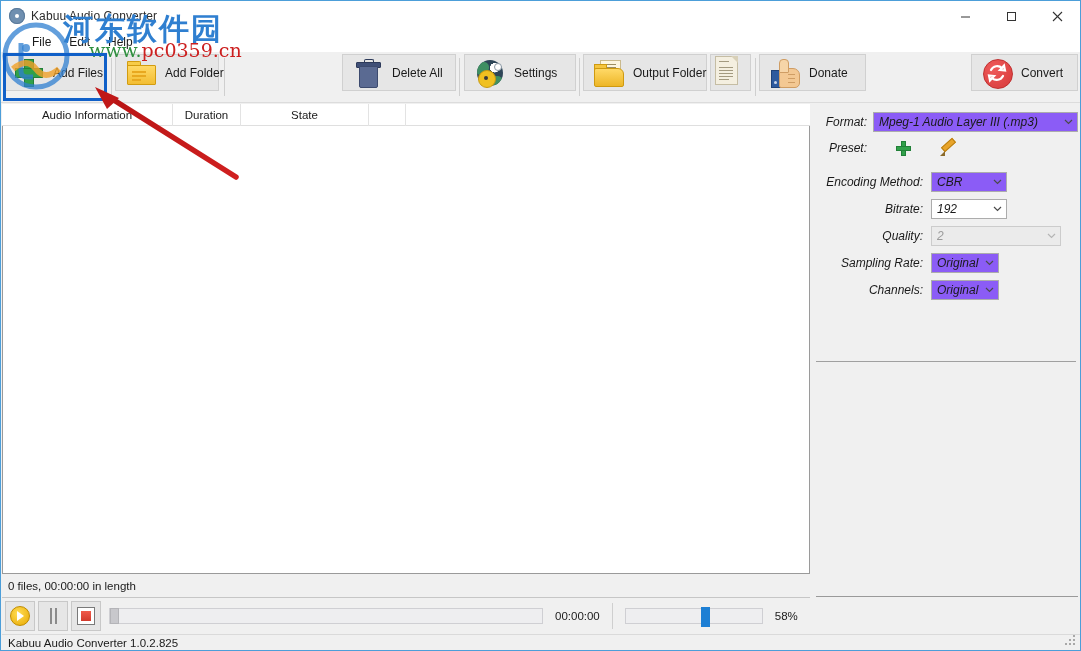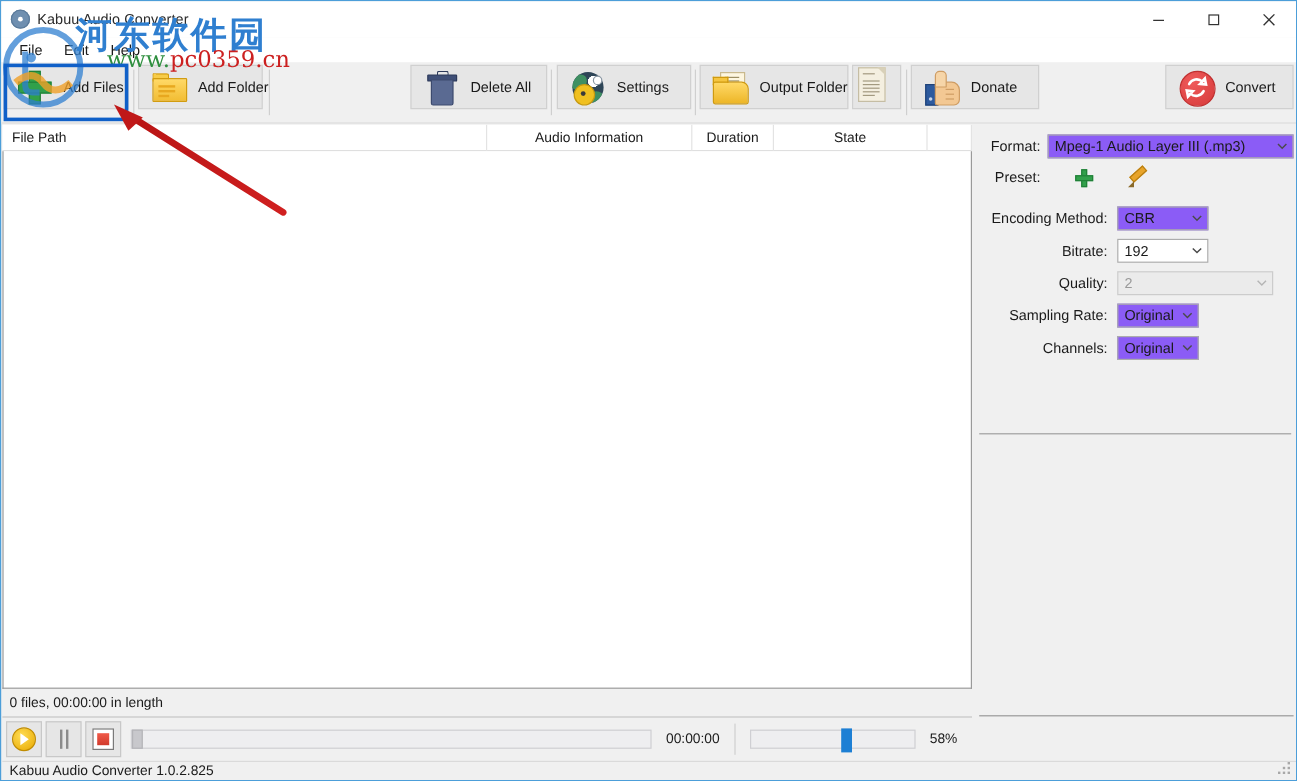--- a/index.html
+++ b/index.html
@@ -57,21 +57,21 @@
     color: #333;
   }
   .winbtn svg { display: block; }
 
   
   .menubar {
     position: absolute; top: 30px; left: 0;
     width: 1079px; height: 21px;
     background: #ffffff;
     display: flex; align-items: center;
-    padding-left: 6px; box-sizing: border-box;
+    padding-left: 22px; box-sizing: border-box;
   }
   .menuitem {
     font-size: 12px; color: #1a1a1a;
     padding: 2px 9px; line-height: 14px;
   }
 
   
   .toolbar {
     position: absolute; top: 51px; left: 0;
     width: 1079px; height: 51px;
@@ -357,21 +357,21 @@
     display: flex; align-items: center; padding-left: 6px;
   }
 
   
   .rightpanel {
     position: absolute; top: 103px; left: 812px;
     width: 267px; height: 530px;
     background: #f0f0f0;
   }
   .row {
-    position: absolute; display: flex; align-items: center;
+    position: absolute; display: flex; align-items: center; font-style: italic;
   }
   .lab {
     font-size: 12px; color: #1a1a1a; text-align: right;
     white-space: nowrap;
   }
   .combo {
     height: 20px; box-sizing: border-box;
     background: #8b5cf6;
     border: 1px solid #acacac;
     display: flex; align-items: center;
@@ -591,21 +591,20 @@
         <svg width="28" height="28" viewBox="0 0 28 28">
           <path d="M8 11 A7 7 0 0 1 19 9 L17 11 L22 11.5 L21 6.5 L19.4 8.2" fill="none" stroke="#ffffff" stroke-width="2.2" stroke-linecap="round"></path>
           <path d="M20 17 A7 7 0 0 1 9 19 L11 17 L6 16.5 L7 21.5 L8.6 19.8" fill="none" stroke="#ffffff" stroke-width="2.2" stroke-linecap="round"></path>
         </svg>
       </span>
       <span class="lbl">Convert</span>
     </div>
   </div>
 
   <div class="listhdr">
-    <div class="hcell left" style="width:404px;">File Path</div>
     <div class="hcell center" style="width:171px;">Audio Information</div>
     <div class="hcell center" style="width:68px;">Duration</div>
     <div class="hcell center" style="width:128px;">State</div>
     <div class="hcell" style="width:37px;"></div>
   </div>
 
   <div class="filelist"></div>
 
   <div class="filestat">0 files, 00:00:00 in length</div>
 

